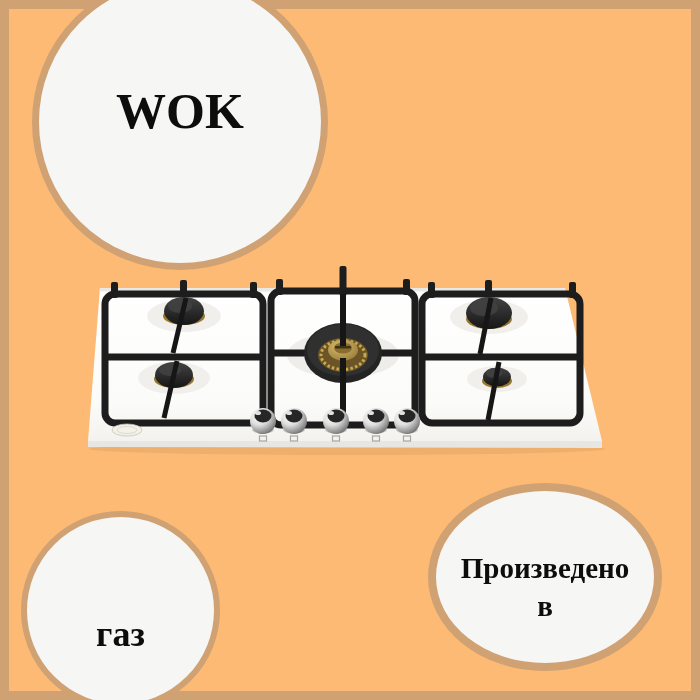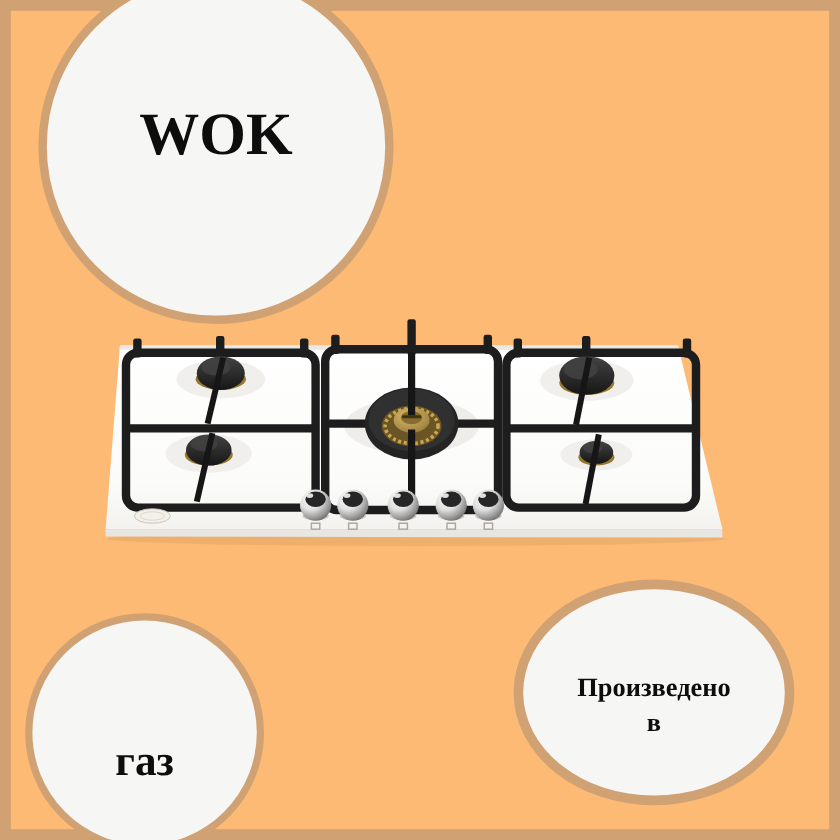--- a/index.html
+++ b/index.html
@@ -26,21 +26,21 @@
   .badge-wok .txt{transform:translateY(-11px);}
   .badge-gas{
     left:21px;top:511px;width:199px;height:199px;
     border:6px solid var(--accent,#cfa173);
     font-size:36px;line-height:1.25;
   }
   .badge-gas .txt{transform:translateY(5px);margin-top:38px;}
   .badge-italy{
     left:428px;top:483px;width:234px;height:188px;
     border:8px solid var(--accent,#cfa173);
-    font-size:22px;line-height:1.32;
+    font-size:29px;line-height:1.32;
   }
   .badge-italy .txt{transform:translateY(10px);}
   .hob{position:absolute;left:85px;top:258px;width:545px;height:200px;z-index:3;}
 </style>
 </head>
 <body>
 
 <div class="canvas">
 
   <div class="frame"></div>

